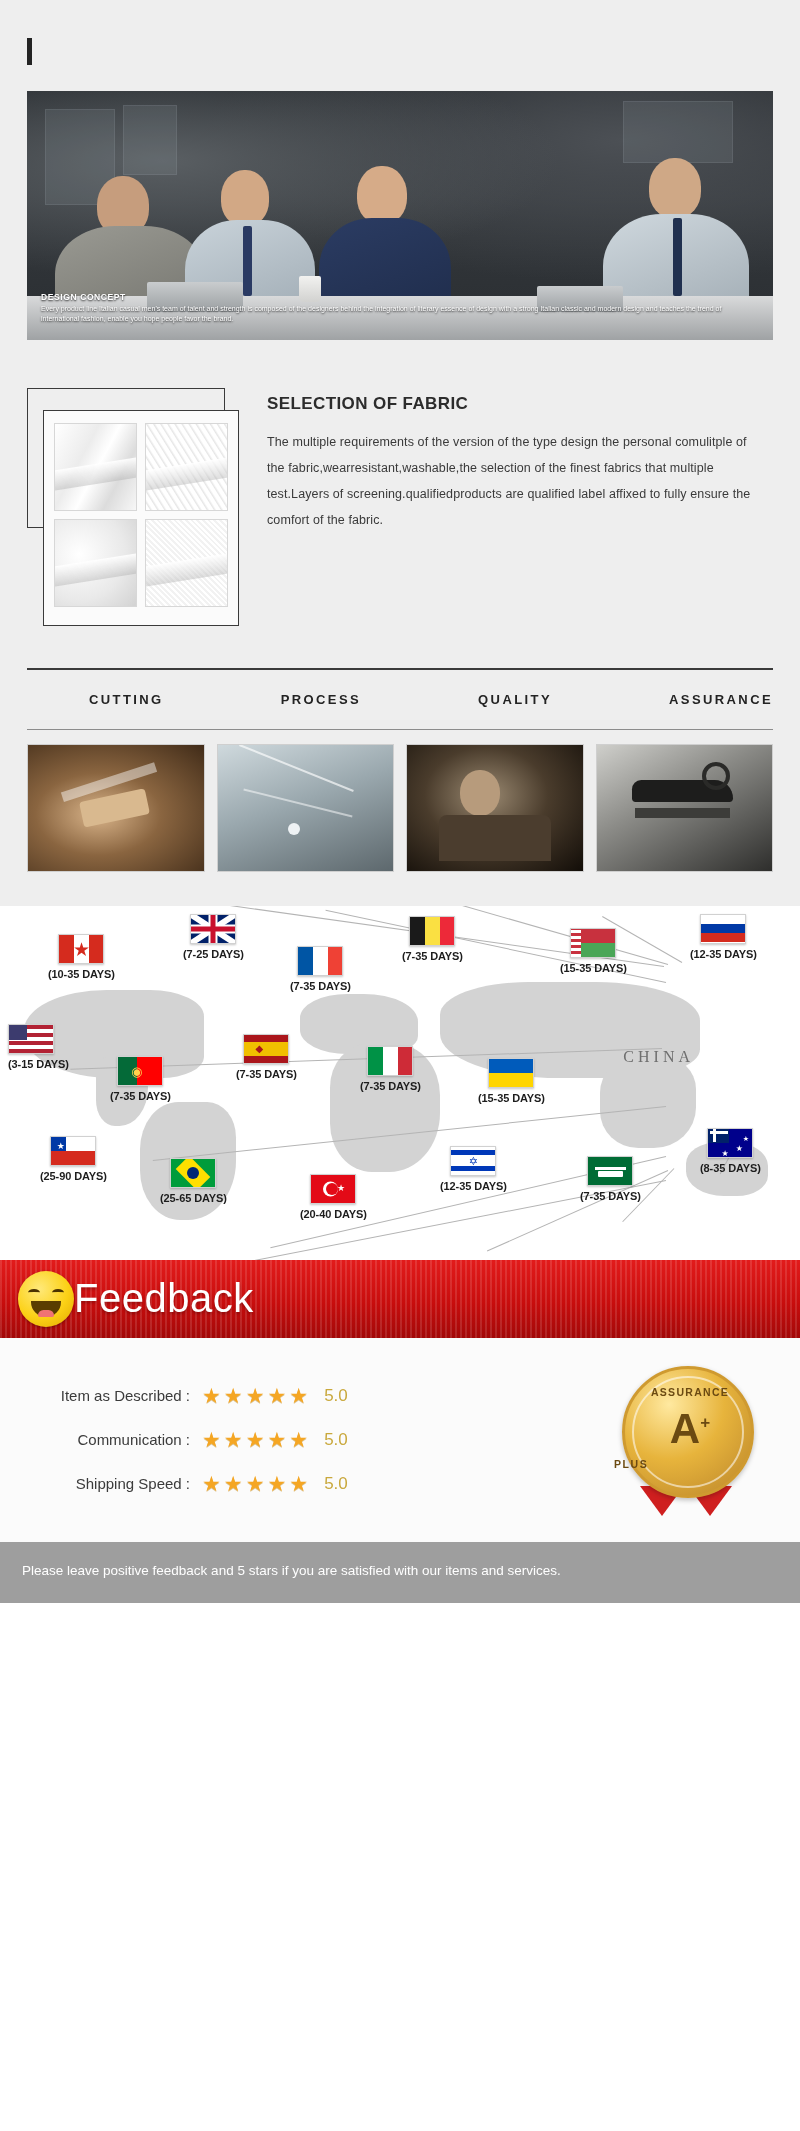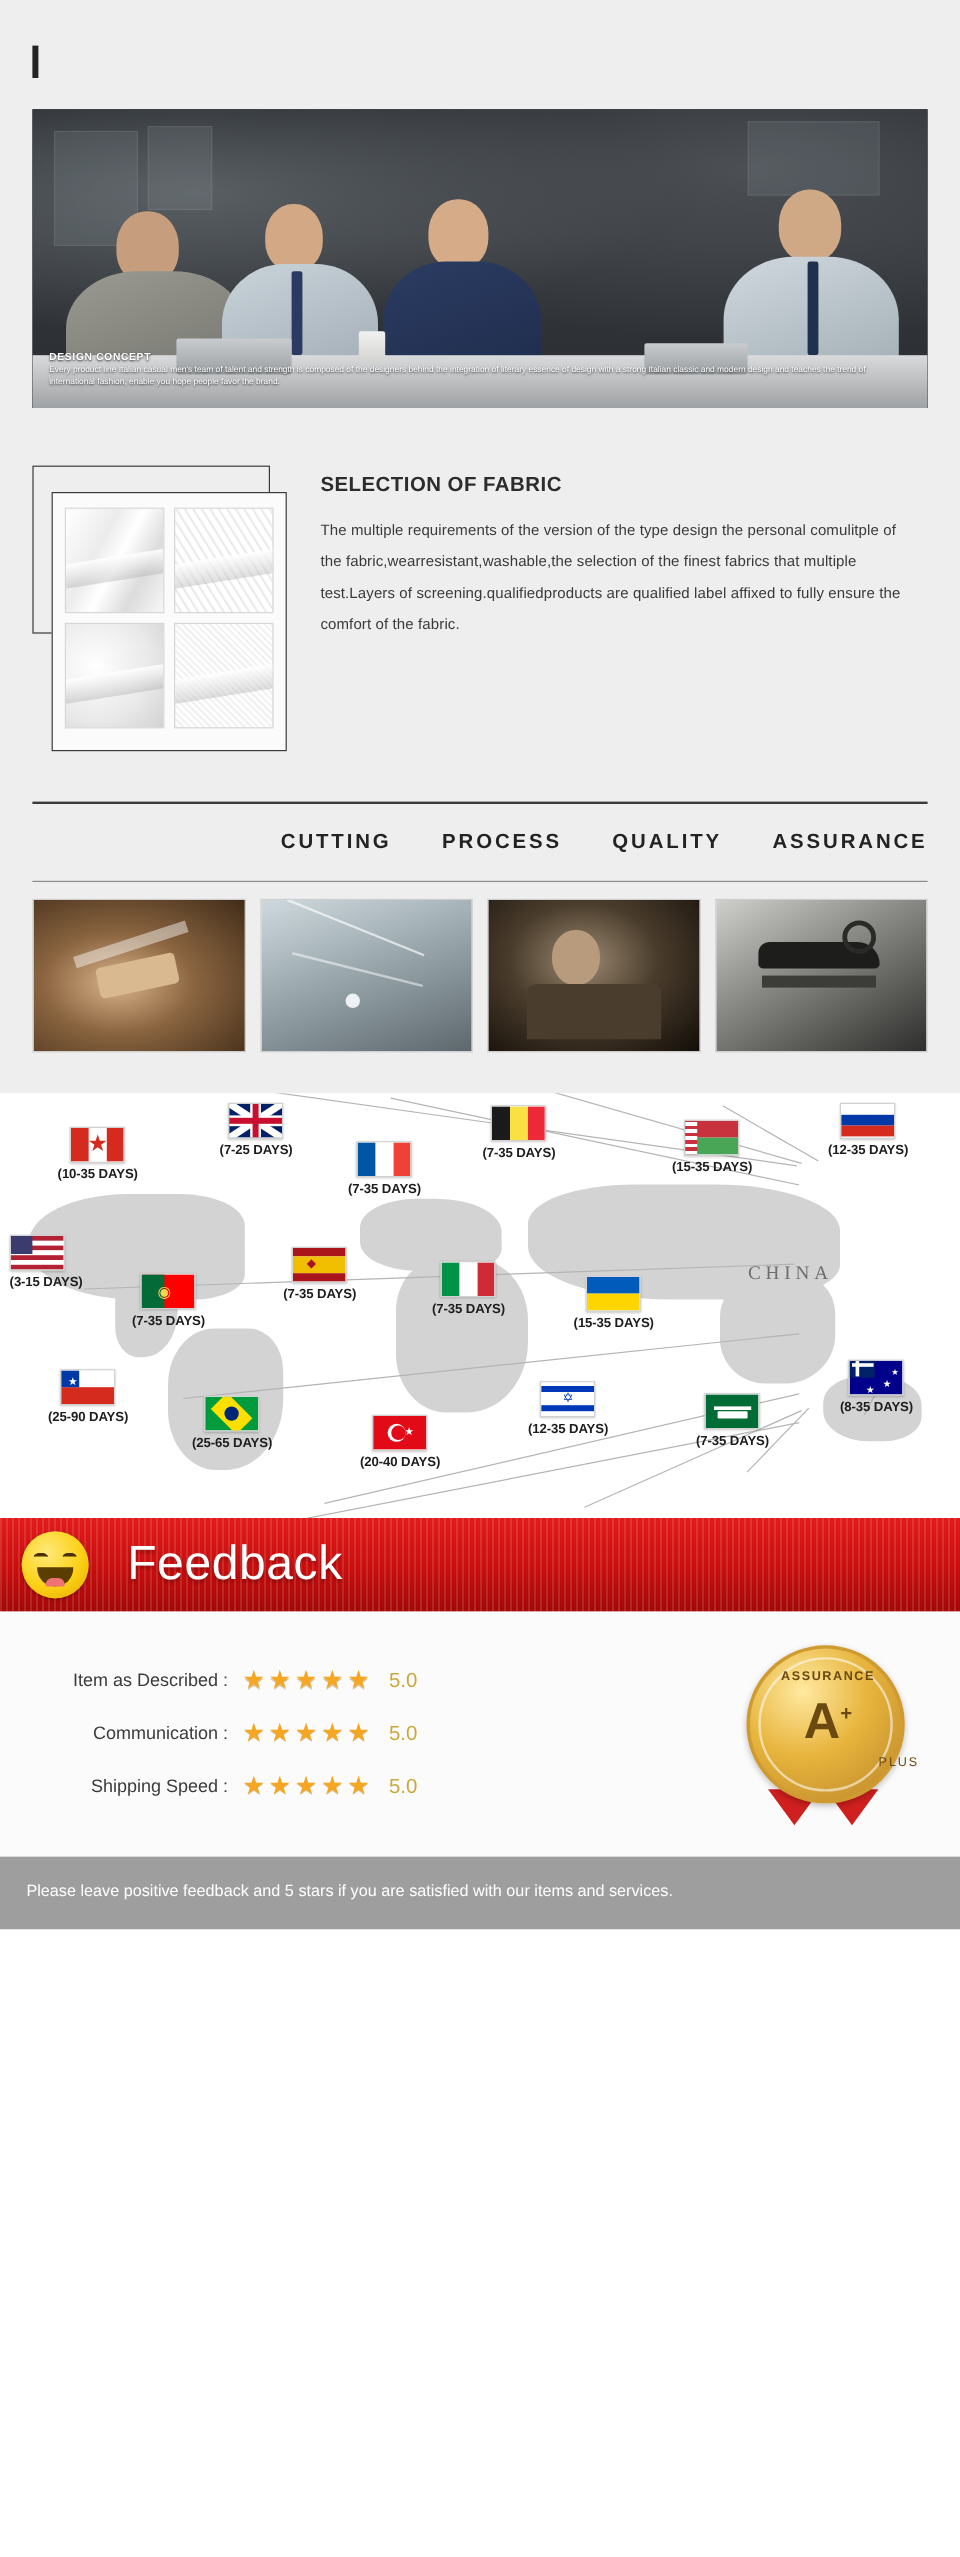--- a/index.html
+++ b/index.html
@@ -171,24 +171,24 @@
     color: rgba(222, 22, 22, 0.62);
     z-index: 5;
     pointer-events: none;
   }
 
   
   .steps-wrap { margin-top: 42px; }
   .steps-rule { height: 1.5px; background: #3a3a3a; }
   .steps {
     display: flex;
-    justify-content: flex-end;
+    justify-content: space-between;
     gap: 42px;
     padding: 22px 0 22px 62px;
-    font-size: 17px;
+    font-size: 13px;
     font-weight: bold;
     letter-spacing: 2.4px;
     color: #232323;
   }
 
   
   .proc-row {
     display: flex;
     gap: 12px;
     margin-top: 14px;
@@ -289,21 +289,21 @@
   .sec-feedback { background:#ffffff; }
   .fb-banner {
     position: relative;
     height: 78px;
     background:
       repeating-linear-gradient(90deg, rgba(255,255,255,.12) 0 2px, rgba(255,255,255,0) 2px 5px),
       linear-gradient(180deg,#e21b1b 0%, #c80d0d 55%, #a30808 100%);
     display: flex;
     align-items: center;
     padding: 0 18px;
-    gap: 32px;
+    gap: 0;
     overflow: hidden;
   }
   .smiley {
     width: 56px; height: 56px; border-radius: 50%;
     background: radial-gradient(circle at 38% 32%, #ffe97a 0%, #fcd116 55%, #e0a800 100%);
     position: relative; flex: none;
     box-shadow: 0 1px 3px rgba(0,0,0,.35);
   }
   .sm-eye {
     position: absolute; width: 12px; height: 7px; top: 18px;
@@ -381,22 +381,22 @@
     color: #6b4a12;
   }
   .as-grade {
     position: absolute; left: 0; right: 0; top: 44px;
     text-align: center; font-size: 42px; font-weight: bold;
     color: #6b4a12; line-height: 1;
   }
   .as-plus { font-size: 17px; vertical-align: super; }
   .as-bottom {
     position: absolute; left: 0; right: 0; top: 94px;
-    text-align: right;
-    font-size: 10.5px; font-weight: normal; letter-spacing: 1.6px;
+    text-align: left;
+    font-size: 10.5px; font-weight: bold; letter-spacing: 1.6px;
     color: #6b4a12;
   }
   .ribbon {
     position: absolute; bottom: 0; left: 26px;
     width: 0; height: 0;
     border-left: 22px solid transparent;
     border-right: 22px solid transparent;
     border-top: 30px solid #cf1f1f;
   }
   .ribbon.r2 { left: 74px; }

